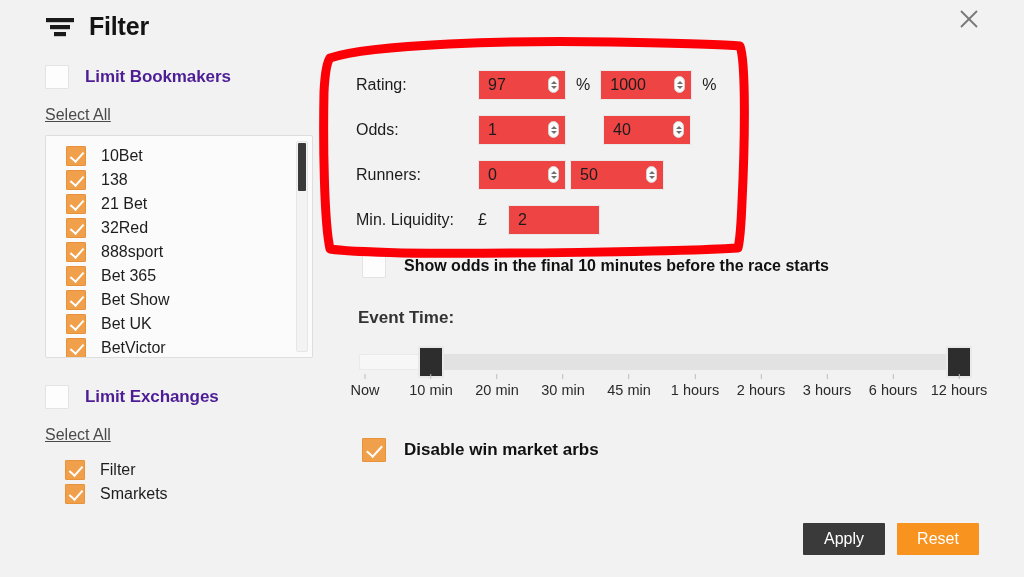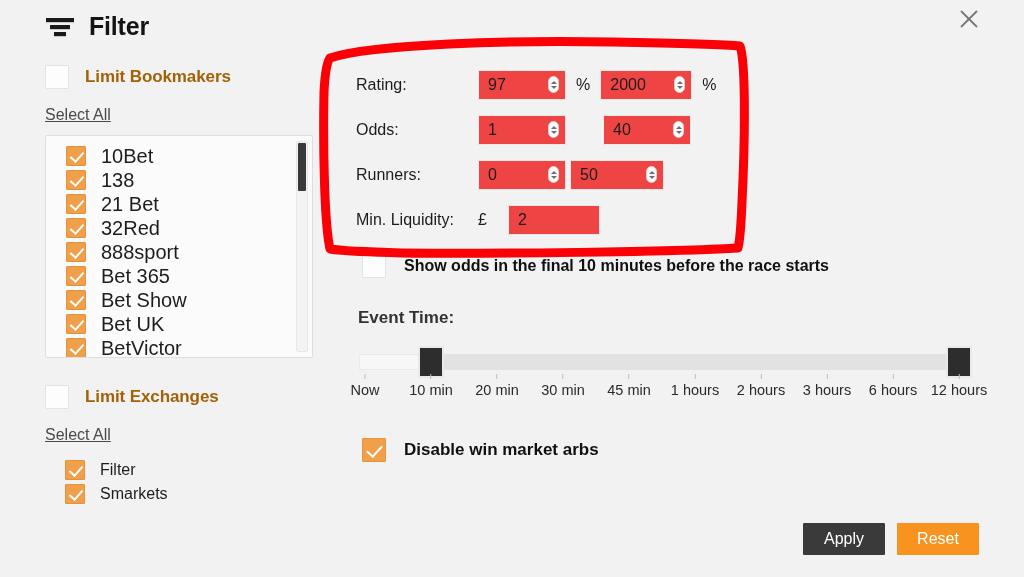--- a/index.html
+++ b/index.html
@@ -59,21 +59,21 @@
     position: absolute; left: 7px; top: 3px;
     width: 7px; height: 13px;
     border: solid #ffffff;
     border-width: 0 2.4px 2.4px 0;
     transform: rotate(42deg);
   }
   .cb.sm { width: 20px; height: 20px; flex: 0 0 20px; }
   .cb.sm.on::after { left: 5.6px; top: 2.2px; width: 6px; height: 11px; border-width: 0 2.2px 2.2px 0; }
 
   .group-label {
-    font-size: 17px; font-weight: bold; color: #a16207;
+    font-size: 17px; font-weight: bold; color: #4c1d95;
     letter-spacing: -0.1px;
   }
 
   .select-all {
     display: inline-block;
     margin-top: 14px;
     font-size: 16px; color: #4a4a4a;
     text-decoration: underline;
     cursor: pointer;
   }
@@ -89,21 +89,21 @@
   }
   .list-inner {
     position: absolute; left: 0; top: 8px; right: 20px; bottom: 0;
     padding-left: 20px;
   }
   .list-row {
     display: flex; align-items: center; gap: 15px;
     height: 24px; margin-bottom: 0px;
     cursor: pointer;
   }
-  .list-row .nm { font-size: 20px; color: #1d1d1d; }
+  .list-row .nm { font-size: 16px; color: #1d1d1d; }
 
   .sb-track {
     position: absolute; right: 4px; top: 5px;
     width: 12px; bottom: 5px;
     background: #f3f3f3;
     border: 1px solid #e6e6e6;
     border-radius: 2px;
   }
   .sb-thumb {
     position: absolute; left: 1px; top: 1px;
@@ -336,21 +336,21 @@
       <div class="lbl">Rating:</div>
       <div class="num" style="width:88px;">
         <span class="val">97</span>
         <span class="spin">
             <i class="up"></i>
             <i class="dn"></i>
           </span>
       </div>
       <span class="pct">%</span>
       <div class="num" style="width:92px;">
-        <span class="val">2000</span>
+        <span class="val">1000</span>
         <span class="spin">
             <i class="up"></i>
             <i class="dn"></i>
           </span>
       </div>
       <span class="pct">%</span>
     </div>
 
     <div class="frow">
       <div class="lbl">Odds:</div>

